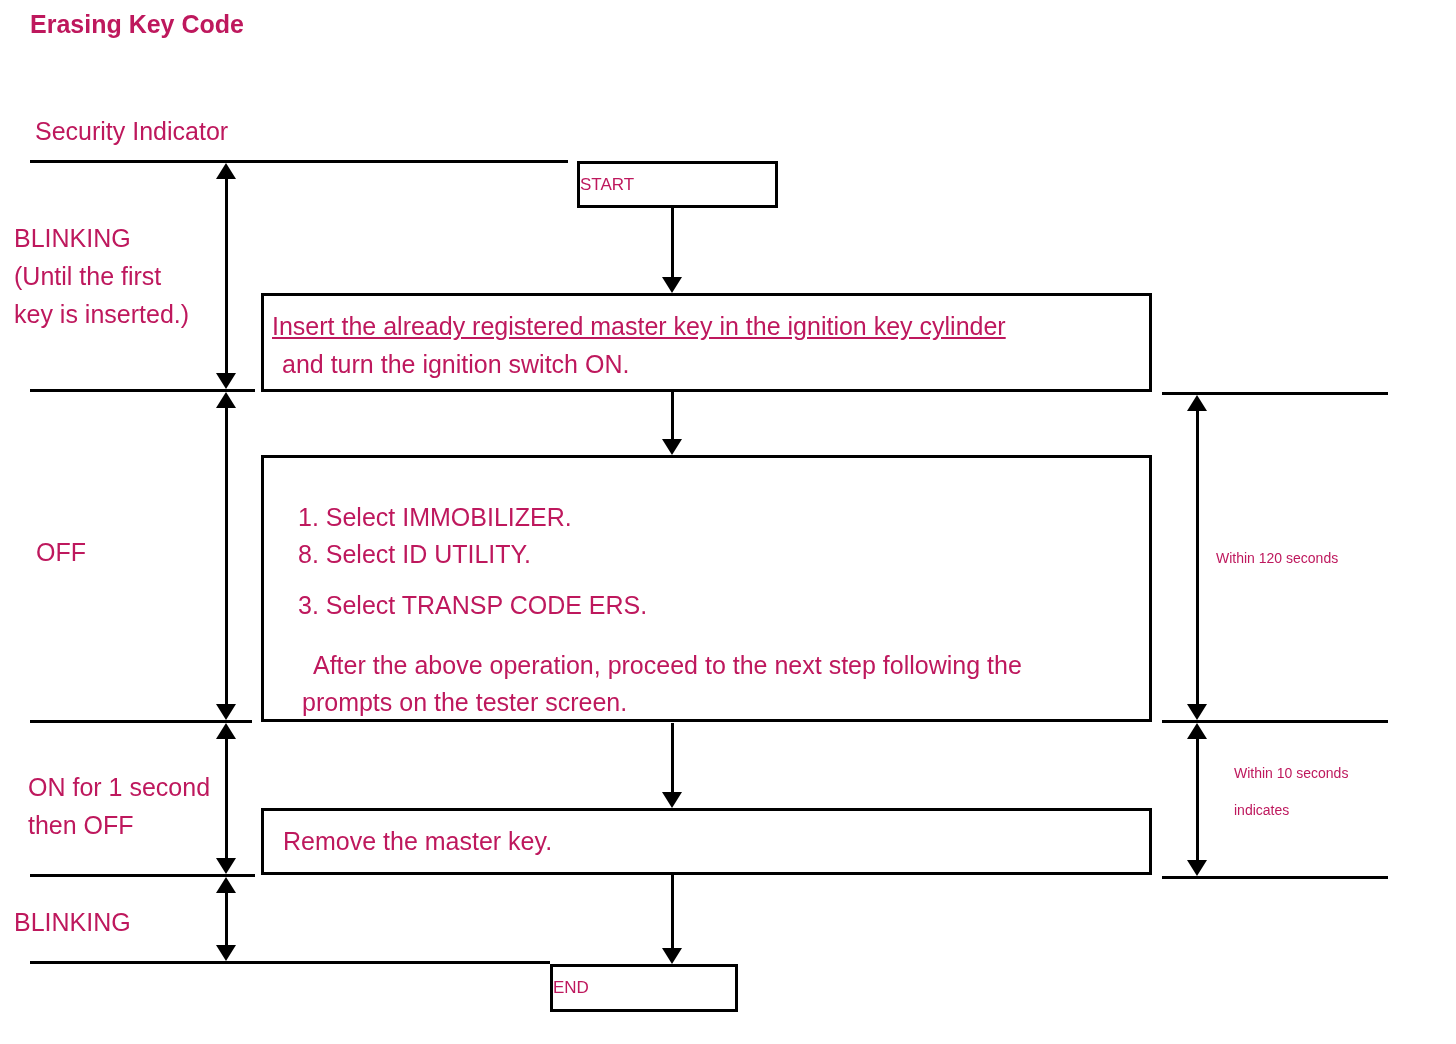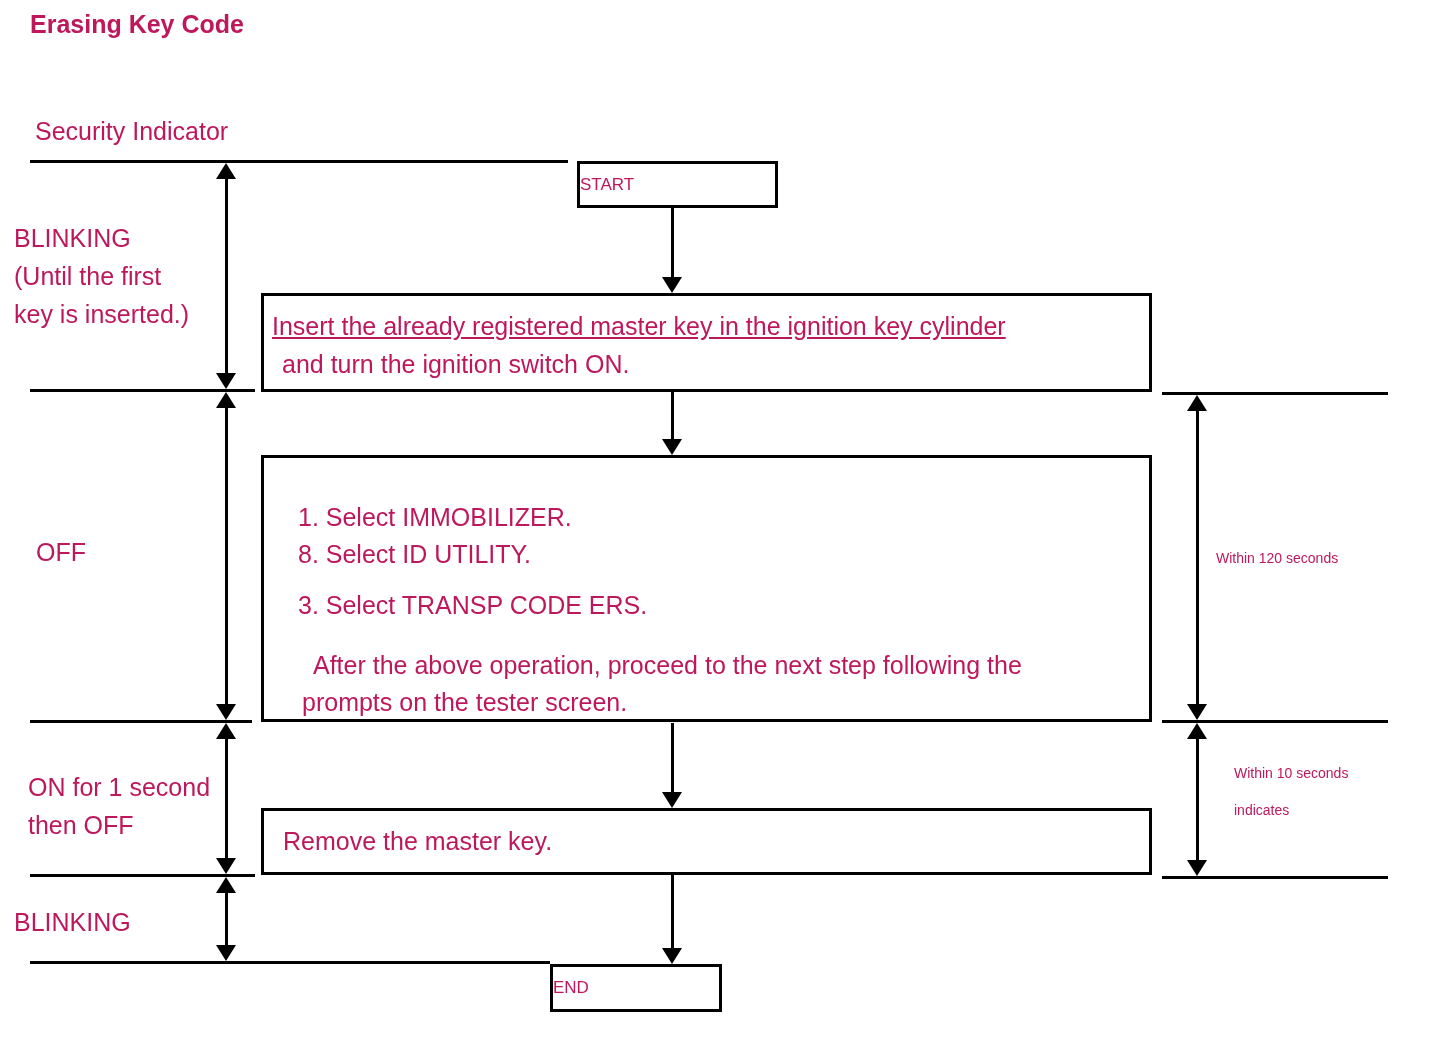--- a/index.html
+++ b/index.html
@@ -111,21 +111,21 @@
     <div class="bt" style="left:34px; top:82px;">8. Select ID UTILITY.</div>
     <div class="bt" style="left:34px; top:133px;">3. Select TRANSP CODE ERS.</div>
     <div class="bt" style="left:49px; top:193px;">After the above operation, proceed to the next step following the</div>
     <div class="bt" style="left:38px; top:230px;">prompts on the tester screen.</div>
   </div>
 
   <div class="box" style="left:261px; top:808px; width:891px; height:67px;">
     <div class="bt" style="left:19px; top:16px;">Remove the master key.</div>
   </div>
 
-  <div class="box term" style="left:550px; top:964px; width:172px; height:48px;">
+  <div class="box term" style="left:550px; top:964px; width:188px; height:48px;">
     <span>END</span>
   </div>
 
   <div class="hline" style="left:1162px; top:392px; width:226px;"></div>
   <div class="hline" style="left:1162px; top:720px; width:226px;"></div>
   <div class="hline" style="left:1162px; top:876px; width:226px;"></div>
 
   <div class="varrow" style="left:1187px; top:395px; height:325px;">
     <span class="tri up"></span>
     <span class="vstem"></span>

